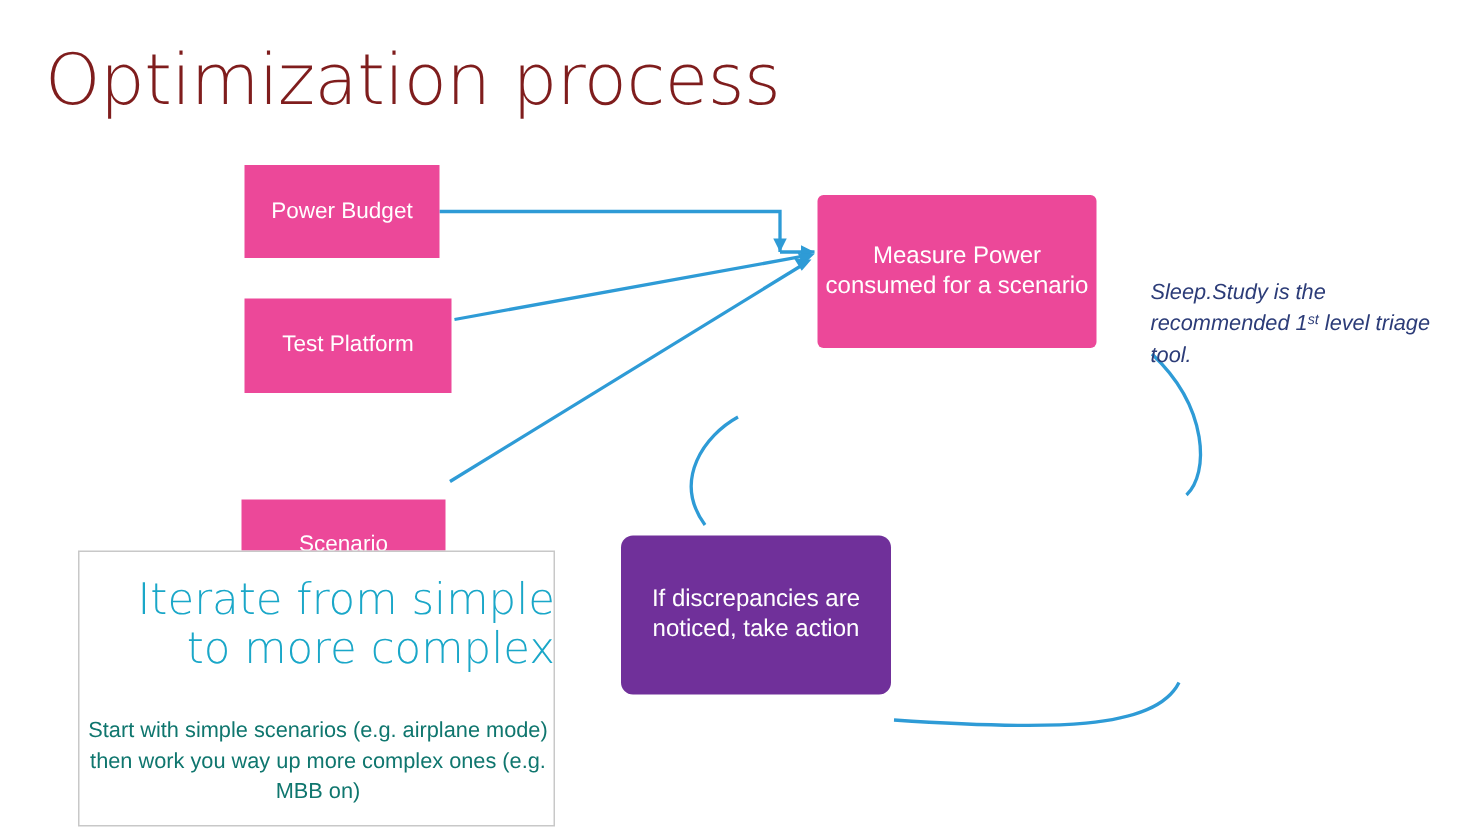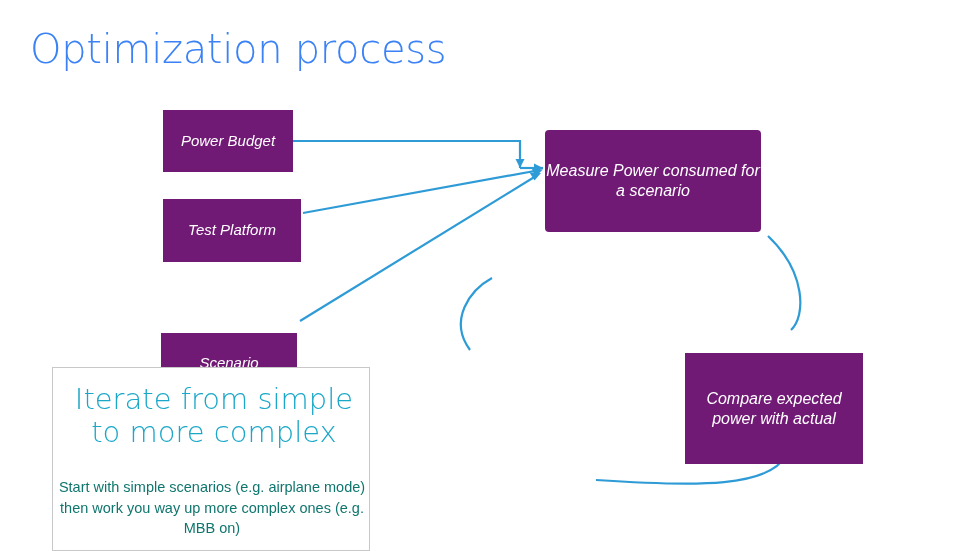--- a/index.html
+++ b/index.html
@@ -17,55 +17,55 @@
   #slide {
     position: absolute;
     left: 0; top: 0;
     width: 979px;
     height: 551px;
   }
   #title {
     position: absolute;
     left: 30px;
     top: 26px;
-    font-size: 40px;
-    color: #3b82f6;
+    font-size: 47px;
+    color: #7f1d1d;
     font-family: "DejaVu Sans", sans-serif;
     font-weight: 300;
     letter-spacing: -0.3px;
     white-space: nowrap;
   }
   .box {
     position: absolute;
     box-sizing: border-box;
     color: #ffffff;
     display: flex;
     align-items: center;
     justify-content: center;
     text-align: center;
     line-height: 1.22;
   }
-  .blue { background: #701a75; font-style: italic; }
+  .blue { background: #ec4899; }
   .purple { background: #70309a; }
 
   #box-power-budget {
     left: 163px; top: 110px; width: 130px; height: 62px;
     font-size: 15px;
   }
   #box-test-platform {
     left: 163px; top: 199px; width: 138px; height: 63px;
     font-size: 15px;
   }
   #box-scenario {
     left: 161px; top: 297px; width: 136px; height: 61px;
     font-size: 15px;
     margin-top: 36px;
   }
   #box-measure {
-    left: 545px; top: 130px; width: 216px; height: 102px;
+    left: 545px; top: 130px; width: 186px; height: 102px;
     font-size: 16px;
     border-radius: 4px;
   }
   #box-discrepancies {
     left: 414px; top: 357px; width: 180px; height: 106px;
     font-size: 16px;
     border-radius: 8px;
   }
   #box-compare {
     left: 685px; top: 353px; width: 178px; height: 111px;
@@ -93,21 +93,21 @@
     height: 184px;
     border: 1px solid #c8c8c8;
     box-sizing: border-box;
     background: #ffffff;
   }
   #iterate-heading {
     position: absolute;
     left: 58px;
     top: 383px;
     width: 312px;
-    text-align: center;
+    text-align: right;
     font-size: 29px;
     color: #1aa7c8;
     font-family: "DejaVu Sans", sans-serif;
     font-weight: 300;
     line-height: 1.15;
   }
   #iterate-sub {
     position: absolute;
     left: 58px;
     top: 477px;
@@ -149,20 +149,25 @@
 
     <path d="M786 455 C 770 487, 700 487, 596 480" stroke="#2e9bd6" stroke-width="2.2" fill="none"></path>
 
     <path d="M470 350 C 448 320, 470 290, 492 278" stroke="#2e9bd6" stroke-width="2.2" fill="none"></path>
   </svg>
 
   <div class="box blue" id="box-power-budget">Power Budget</div>
   <div class="box blue" id="box-test-platform">Test Platform</div>
   <div class="box blue" id="box-scenario">Scenario</div>
   <div class="box blue" id="box-measure">Measure Power consumed for a scenario</div>
-  <div class="box blue" id="box-compare">Compare expected power with actual</div>
+  <div class="box purple" id="box-discrepancies">If discrepancies are noticed, take action</div>
 
+  <div id="note-sleepstudy">
+    <span>Sleep.Study is the</span>
+    <span>recommended 1</span><sup>st</sup><span> level</span>
+    <span>triage tool.</span>
+  </div>
 
   <div id="iterate-panel"></div>
   <div id="iterate-heading">Iterate from simple to more complex</div>
   <div id="iterate-sub">Start with simple scenarios (e.g. airplane mode) then work you way up more complex ones (e.g. MBB on)</div>
 
 </div>
 
 </body></html>

